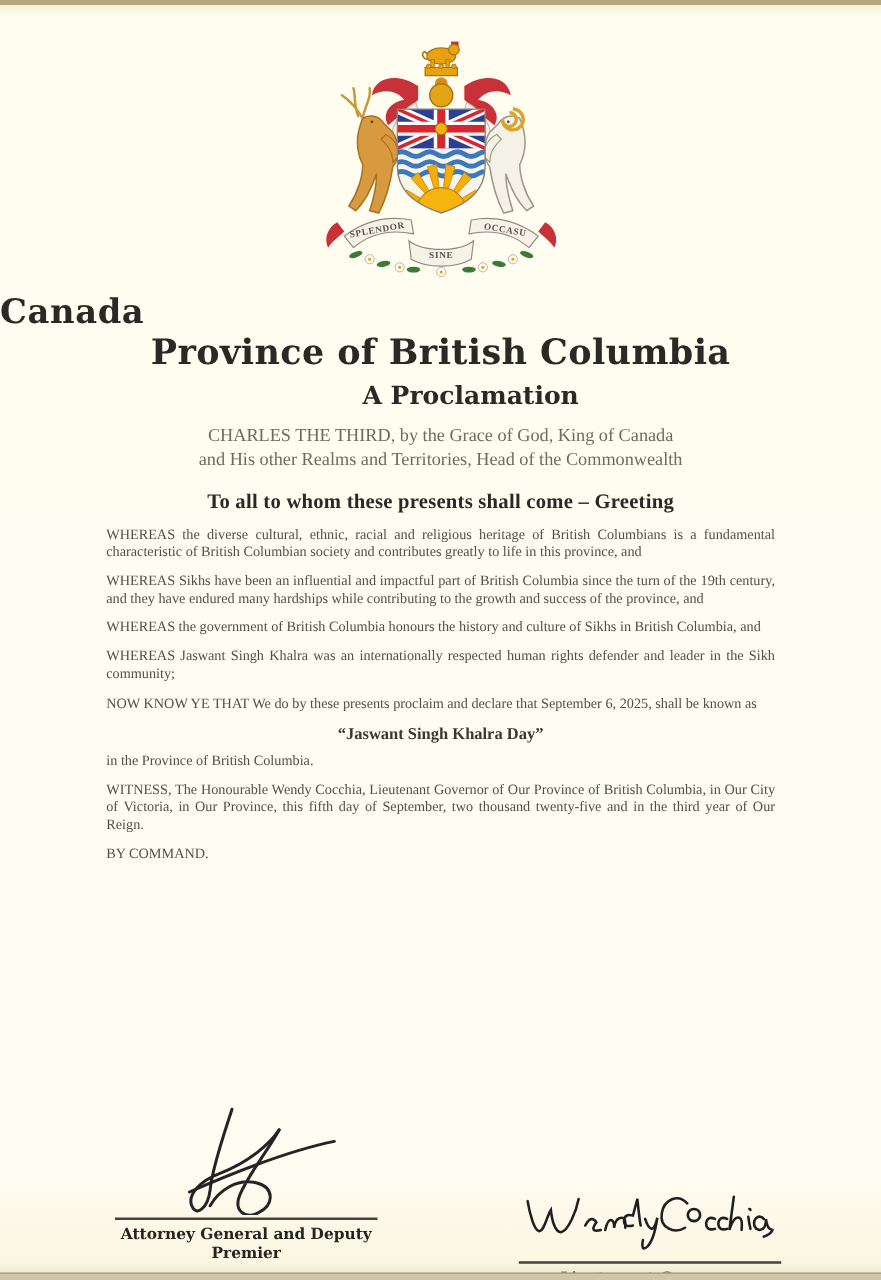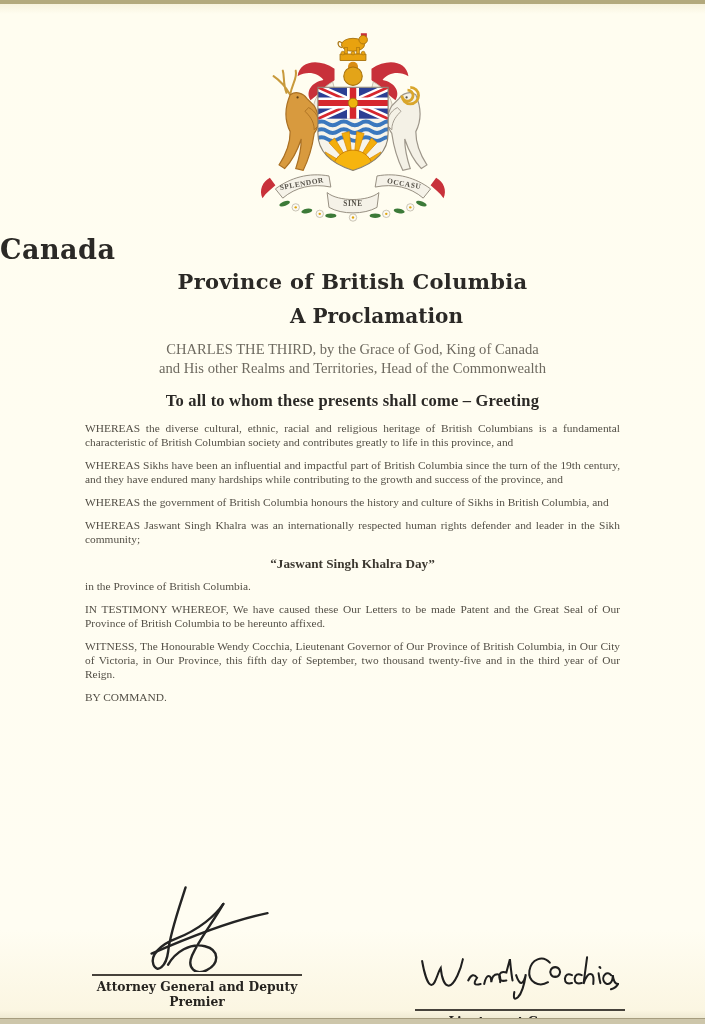--- a/index.html
+++ b/index.html
@@ -9,21 +9,21 @@
     margin:0 auto;
     overflow:hidden;
     background:linear-gradient(180deg,#f4eed6 0px,#fffdf0 14px,#fffdf2 930px,#fbf6e2 1010px,#e7e1c8 1024px);
     font-family:"Liberation Serif","DejaVu Serif",serif;
     color:#2b2926;
   }
   .edge-top{position:absolute;top:0;left:0;right:0;height:4px;background:#b3a97d;}
   .edge-bottom{position:absolute;bottom:0;left:0;right:0;height:5px;background:#cdc6aa;border-top:1px solid #a69d7f;}
   .coa{display:block;margin:30px auto 0;width:222px;height:194px;}
   .h-country{margin:11px 0 0;text-align:left;font-size:27px;line-height:30px;font-weight:700;font-family:"DejaVu Serif",serif;letter-spacing:.5px;}
-  .h-province{margin:3px 0 0;text-align:center;font-size:21px;line-height:28px;font-weight:700;font-family:"DejaVu Serif",serif;letter-spacing:.3px;}
+  .h-province{margin:3px 0 0;text-align:center;font-size:28px;line-height:28px;font-weight:700;font-family:"DejaVu Serif",serif;letter-spacing:.3px;}
   .h-doctype{margin:8px 0 0;text-align:center;font-size:20px;line-height:24px;font-weight:700;font-family:"DejaVu Serif",serif;padding-left:48px;}
   .royal{margin:12px 0 0;text-align:center;font-size:14.6px;line-height:19px;color:#6e6a60;}
   .greeting{margin:12px 0 0;text-align:center;font-size:16.5px;line-height:22px;font-weight:700;letter-spacing:.2px;}
   .content{margin:10px 85px 0;font-size:11.4px;line-height:13.8px;text-align:justify;color:#534f46;}
   .content p{margin:0 0 9.5px;}
   .day-title{text-align:center;font-weight:700;font-size:13.2px;margin:3px 0 9.5px;color:#3c3830;}
   .sig-block{position:absolute;width:210px;}
   .sig-left{left:92px;top:880px;}
   .sig-right{left:415px;top:945px;}
   .sig-draw{display:block;}
@@ -148,23 +148,23 @@
     <div>and His other Realms and Territories, Head of the Commonwealth</div>
   </div>
 
   <div class="greeting">To all to whom these presents shall come – Greeting</div>
 
   <div class="content">
     <p>WHEREAS the diverse cultural, ethnic, racial and religious heritage of British Columbians is a fundamental characteristic of British Columbian society and contributes greatly to life in this province, and</p>
     <p>WHEREAS Sikhs have been an influential and impactful part of British Columbia since the turn of the 19th century, and they have endured many hardships while contributing to the growth and success of the province, and</p>
     <p>WHEREAS the government of British Columbia honours the history and culture of Sikhs in British Columbia, and</p>
     <p>WHEREAS Jaswant Singh Khalra was an internationally respected human rights defender and leader in the Sikh community;</p>
+    <p>NOW KNOW YE THAT We do by these presents proclaim and declare that September 6, 2025, shall be known as</p>
     <div class="day-title">“Jaswant Singh Khalra Day”</div>
     <p>in the Province of British Columbia.</p>
-    <p>IN TESTIMONY WHEREOF, We have caused these Our Letters to be made Patent and the Great Seal of Our Province of British Columbia to be hereunto affixed.</p>
     <p>WITNESS, The Honourable Wendy Cocchia, Lieutenant Governor of Our Province of British Columbia, in Our City of Victoria, in Our Province, this fifth day of September, two thousand twenty-five and in the third year of Our Reign.</p>
     <p>BY COMMAND.</p>
   </div>
 
   <div class="sig-block sig-left">
     <svg class="sig-draw" width="160" height="92" viewBox="0 0 150 100" style="margin-left:32px">
       <g fill="none" stroke="#242424" stroke-width="2.6" stroke-linecap="round">
         <path d="M18,80 C50,66 104,44 144,36"></path>
         <path d="M55,8 C48,30 38,58 36,78 C34,94 24,102 20,92 C16,82 28,70 44,64 C70,54 88,38 96,26"></path>
         <path d="M96,26 C86,44 70,64 62,82 C56,96 66,104 78,98 C92,91 92,76 76,72 C60,68 44,78 36,92"></path>

